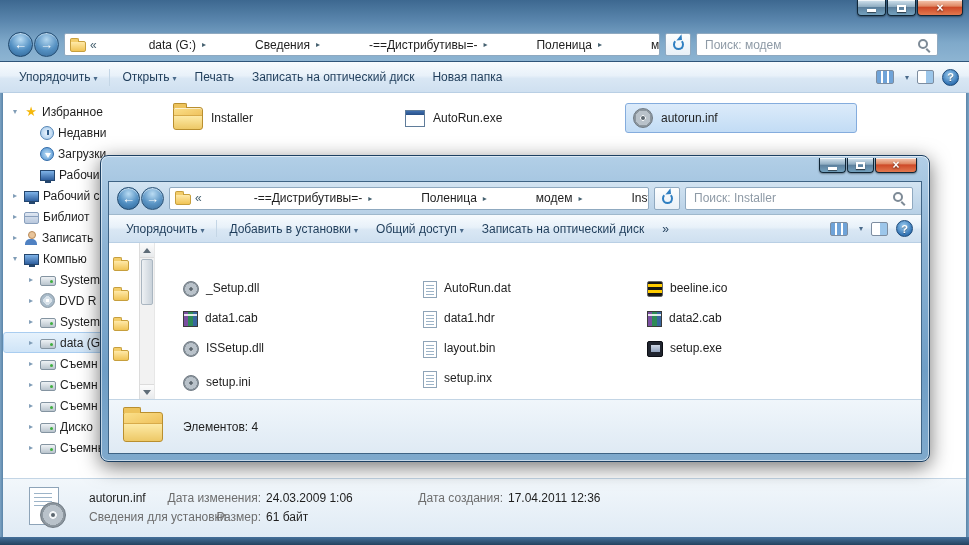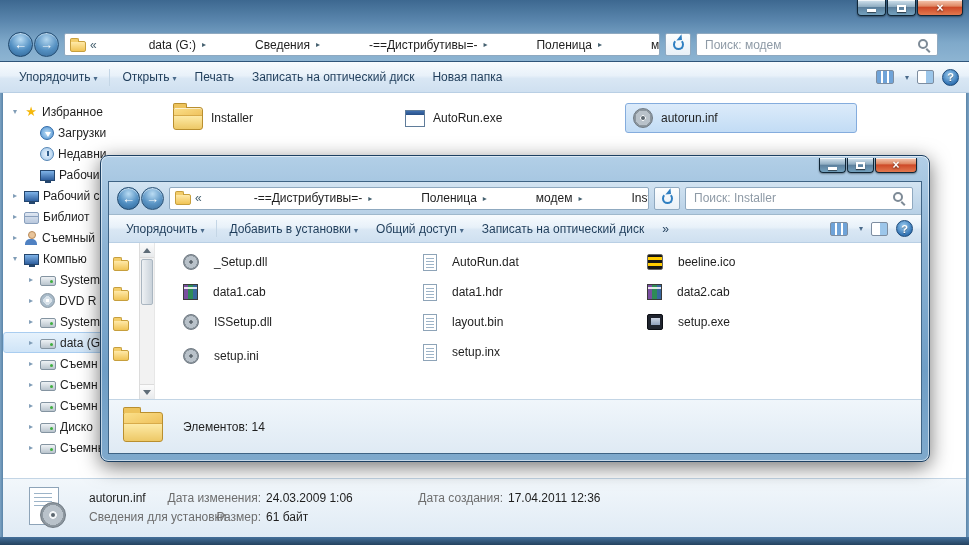--- a/index.html
+++ b/index.html
@@ -164,21 +164,21 @@
   .body2 { flex:1; display:flex; background:#fff; min-height:0; }
   .navstrip { flex:none; width:46px; position:relative; border-right:1px solid #e7e7e7; overflow:hidden; }
   .clipfold { position:absolute; left:4px; }
   .vscroll { position:absolute; right:0; top:0; bottom:0; width:15px; background:#f2f2f2; border-left:1px solid #dcdcdc; }
   .sar { height:15px; display:flex; align-items:center; justify-content:center; background:linear-gradient(#fcfcfc,#e8eaec); border-bottom:1px solid #dcdcdc; }
   .sar.down { position:absolute; bottom:0; left:0; right:0; border-top:1px solid #dcdcdc; border-bottom:none; }
   .tri-up { border:4px solid transparent; border-bottom:5px solid #5e6c78; margin-top:-4px; }
   .tri-down { border:4px solid transparent; border-top:5px solid #5e6c78; margin-bottom:-4px; }
   .sthumb { position:absolute; top:16px; left:1px; right:1px; height:46px; border:1px solid #aab6c1; border-radius:2px; background:linear-gradient(90deg,#eef1f4,#c9d2da); }
   .filelist { flex:1; position:relative; }
-  .flitem { position:absolute; height:26px; display:flex; align-items:center; gap:15px; }
+  .flitem { position:absolute; height:26px; display:flex; gap:7px;margin-top:32px; }
   .details2 { height:54px; flex:none; background:linear-gradient(#f0f6fb,#dfeaf4); border-top:1px solid #c3d5e5;
     display:flex; align-items:center; padding:0 14px; gap:20px; }
 </style>
 </head>
 <body>
 
 <div class="top-glass">
   <div class="capbar">
     <div class="cb">
         <span class="gm"></span>
@@ -236,47 +236,47 @@
 <div class="content-bg"></div>
 
 <div class="sidebar">
   <div class="srow">
       <span class="tg">▾</span>
       <span class="ic ic-star">★</span>
       <span class="slabel">Избранное</span>
     </div>
   <div class="srow ind1">
       <span class="tg"></span>
+      <span class="ic ic-clock"></span>
+      <span class="slabel">Недавни</span>
+    </div>
+  <div class="srow ind1">
+      <span class="tg"></span>
       <span class="ic ic-dl"></span>
       <span class="slabel">Загрузки</span>
-    </div>
-  <div class="srow ind1">
-      <span class="tg"></span>
-      <span class="ic ic-clock"></span>
-      <span class="slabel">Недавни</span>
     </div>
   <div class="srow ind1">
       <span class="tg"></span>
       <span class="ic ic-mon"></span>
       <span class="slabel">Рабочий</span>
     </div>
   <div class="srow">
       <span class="tg">▸</span>
       <span class="ic ic-mon"></span>
       <span class="slabel">Рабочий с</span>
     </div>
   <div class="srow">
       <span class="tg">▸</span>
       <span class="ic ic-lib"></span>
       <span class="slabel">Библиот</span>
     </div>
   <div class="srow">
       <span class="tg">▸</span>
       <span class="ic ic-user"></span>
-      <span class="slabel">Съемный</span>
+      <span class="slabel">Записать</span>
     </div>
   <div class="srow">
       <span class="tg">▾</span>
       <span class="ic ic-mon"></span>
       <span class="slabel">Компью</span>
     </div>
   <div class="srow ind1">
       <span class="tg">▸</span>
       <span class="ic ic-drive"></span>
       <span class="slabel">System</span>
@@ -471,16 +471,16 @@
             <span>data2.cab</span>
           </div>
         <div class="flitem" style="left:492px; top:66px">
             <span class="ic ic-exe"></span>
             <span>setup.exe</span>
           </div>
       </div>
     </div>
     <div class="details2">
       <span class="ic ic-folder-xl"></span>
-      <span>Элементов: 14</span>
+      <span>Элементов: 4</span>
     </div>
   </div>
 </div>
 
 </body></html>

